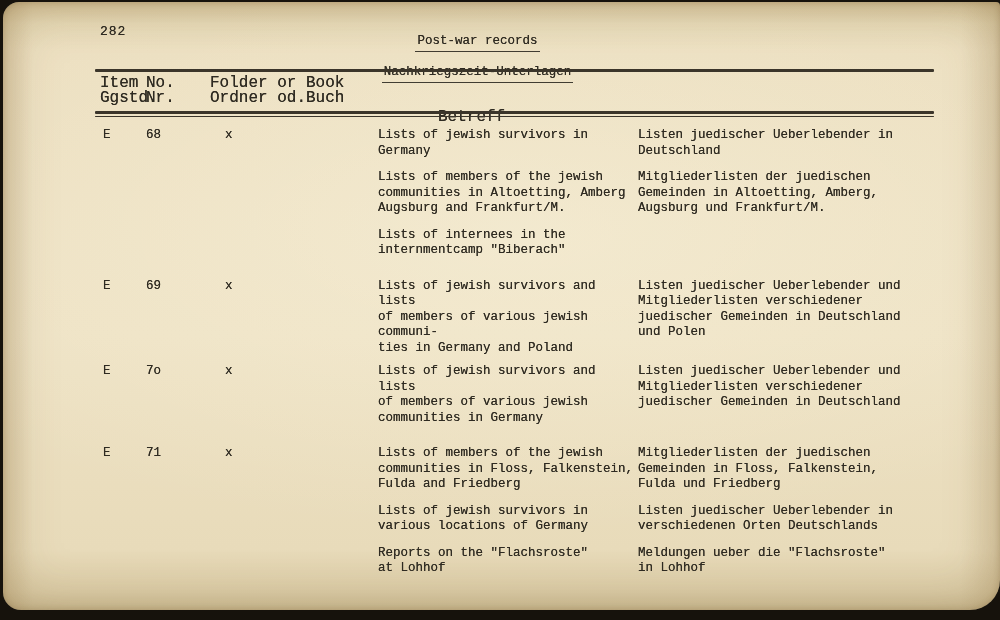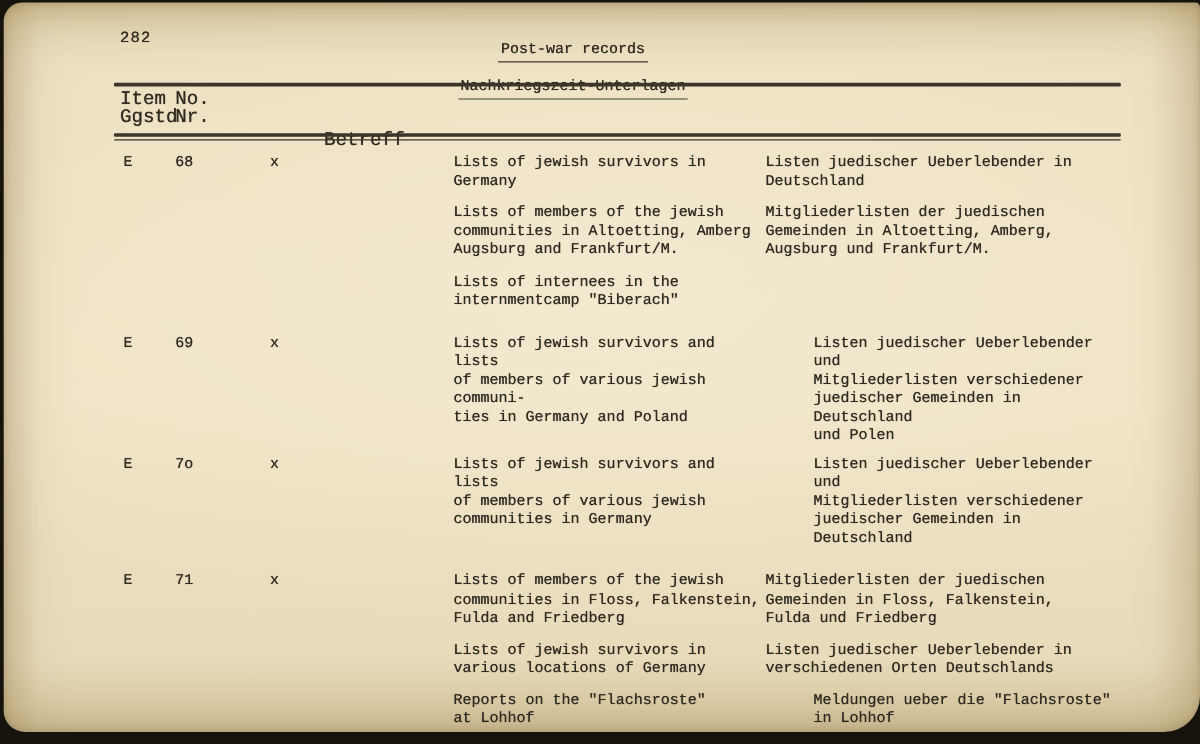--- a/index.html
+++ b/index.html
@@ -64,21 +64,21 @@
     position: absolute; left: 100px; right: 70px; top: 128px;
     font-size: 12.5px; line-height: 15.5px;
   }
   .row-group { margin-bottom: 20px; }
   .row-group:nth-child(2) { margin-bottom: 8px; }
   .cell { white-space: pre-line; }
   .cell-item   { padding-left: 3px; letter-spacing: 1px; }
   .cell-folder { padding-left: 15px; }
   .entries { display: block; }
   .entry { display: grid; grid-template-columns: 260px 1fr; margin-bottom: 11px; }
-  .entry:last-child { margin-bottom: 0; gap: 40px; }
+  .entry:last-child { margin-bottom: 0; }
 </style>
 </head>
 <body>
 
 <div class="stage">
   <div class="paper"></div>
 
   <div class="page-number ink">282</div>
 
   <div class="title-block ink">
@@ -90,20 +90,22 @@
     </div>
   </div>
 
   <div class="rule rule-top"></div>
 
   <div class="thead cols ink">
     <div class="th">Item
 Ggstd.</div>
     <div class="th">No.
 Nr.</div>
+    <div class="th">Folder or Book
+Ordner od.Buch</div>
     <div class="th th-betreff">Betreff</div>
   </div>
 
   <div class="rule rule-mid-a"></div>
   <div class="rule rule-mid-b"></div>
 
   <div class="tbody ink">
 
     <div class="row-group cols">
       <div class="cell cell-item">E</div>

